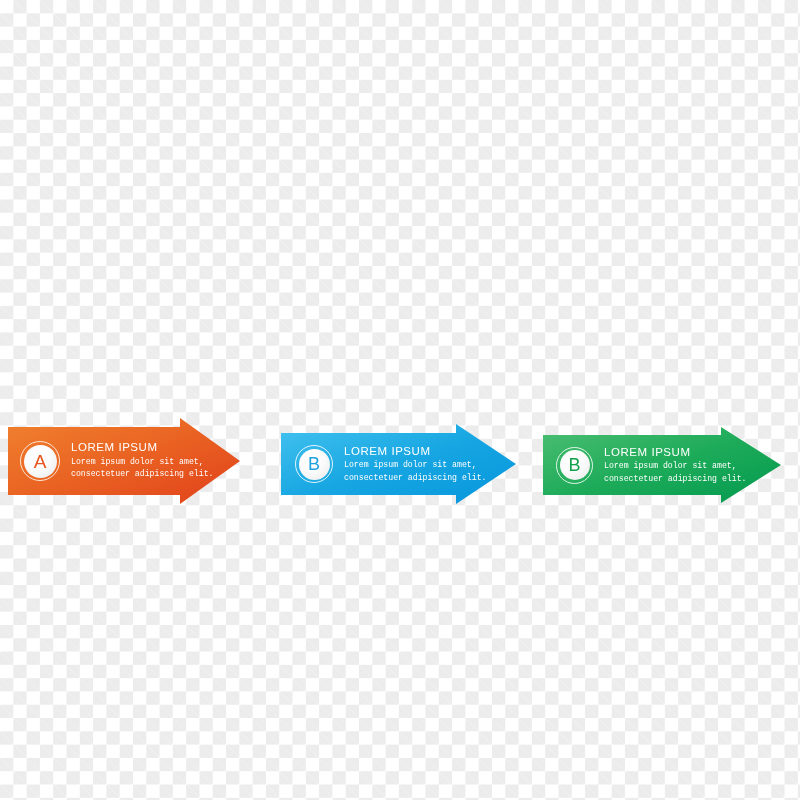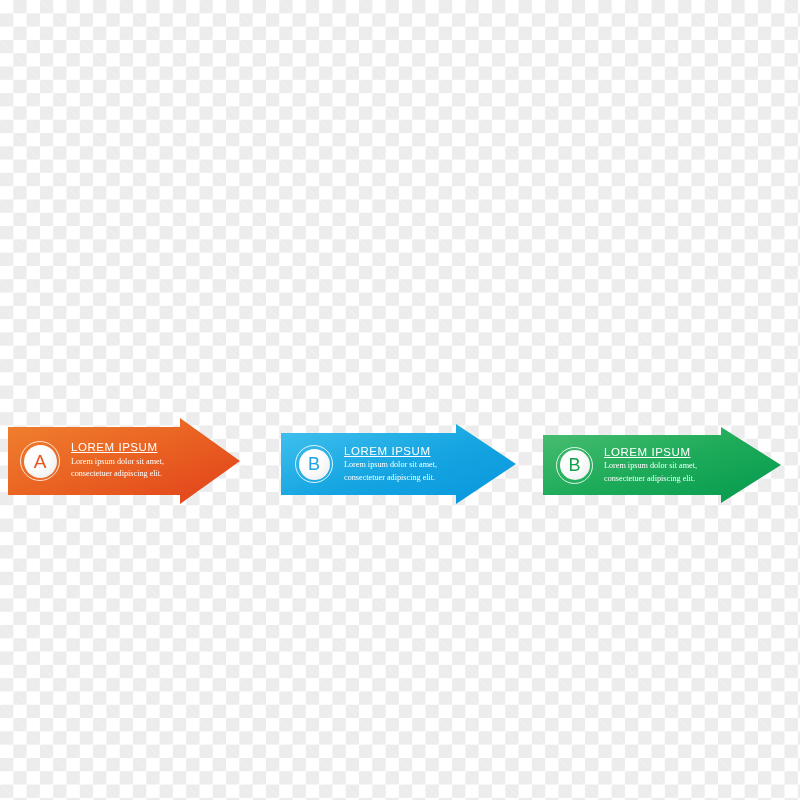--- a/index.html
+++ b/index.html
@@ -90,24 +90,23 @@
     color: #ffffff;
   }
   .title {
     font-family: "Liberation Sans", sans-serif;
     font-size: 11.5px;
     letter-spacing: 0.55px;
     line-height: 1.25;
     color: #ffffff;
     white-space: nowrap;
     font-weight: 400;
-    text-decoration: underline;
   }
   .desc {
-    font-family: Liberation Serif, serif;
+    font-family: Liberation Mono, monospace;
     font-size: 8.2px;
     line-height: 1.42;
     color: #ffffff;
     white-space: nowrap;
     margin-top: 1px;
   }
 
   
   #arrow-a { left: 8px;   top: 418px; width: 232px; height: 86px; }
   #arrow-b { left: 281px; top: 424px; width: 235px; height: 80px; }

